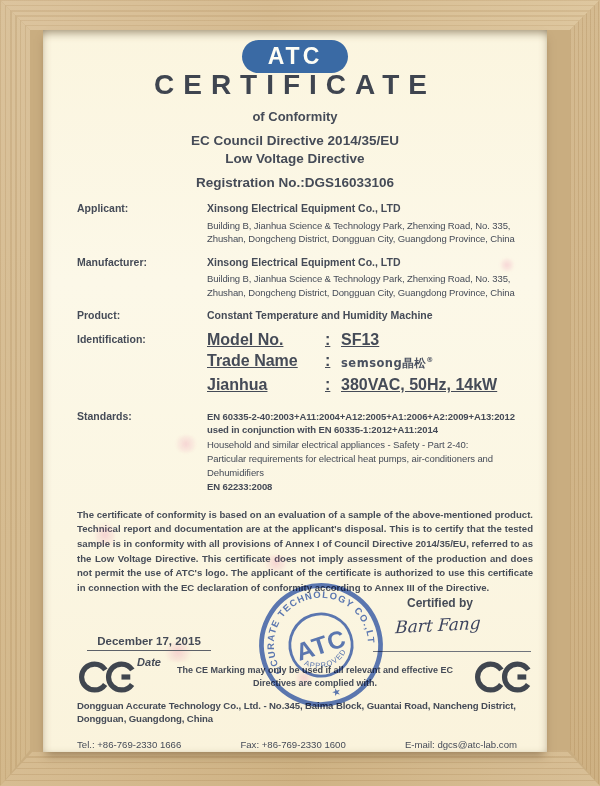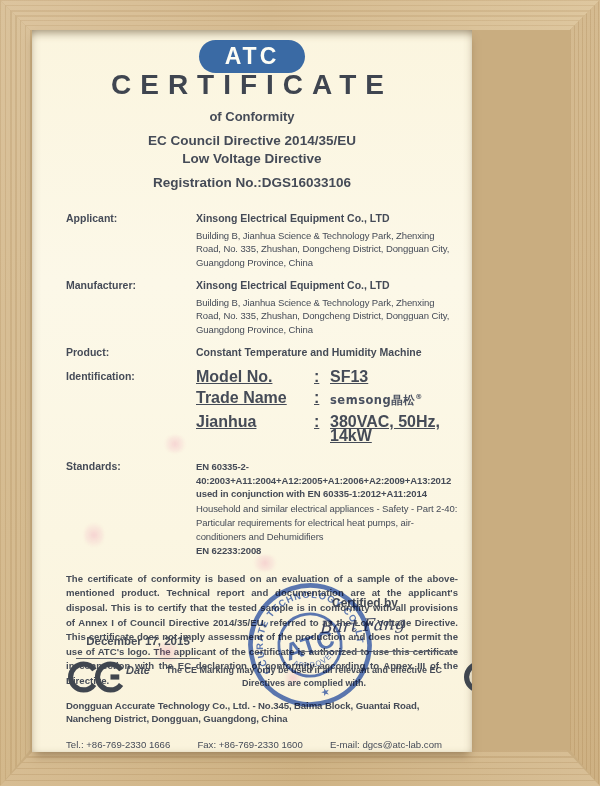--- a/index.html
+++ b/index.html
@@ -31,21 +31,21 @@
     clip-path: polygon(0 0, 100% 30px, 100% calc(100% - 36px), 0 100%);
   }
   .wood-right {
     right:0; top:0; width:30px; height:786px;
     background: repeating-linear-gradient(to right, rgba(150,110,58,.2) 0 1.5px, rgba(0,0,0,0) 1.5px 4px),
                 linear-gradient(to bottom, #d5bb91, #ceb183);
     clip-path: polygon(0 30px, 100% 0, 100% 100%, 0 calc(100% - 36px));
   }
   
   .paper {
-    position:absolute; left:32px; top:30px; width:440px; height:722px;
+    position:absolute; left:43px; top:30px; width:504px; height:722px;
     background: linear-gradient(180deg, #fbf5df 0%, #fcf8e8 35%, #fbf6e2 70%, #faf3dc 100%);
     box-shadow:
       inset 0 10px 9px -7px rgba(96,74,43,.55),
       inset 8px 0 8px -8px rgba(96,74,43,.30),
       inset -8px 0 8px -8px rgba(96,74,43,.30),
       inset 0 -4px 6px -5px rgba(96,74,43,.22),
       0 6px 9px -3px rgba(95,70,40,.5);
     overflow:hidden;
   }
   .smudge { position:absolute; border-radius:50%; background:radial-gradient(circle, rgba(230,90,150,.22), rgba(230,90,150,0) 70%); filter:blur(1px); }
@@ -66,21 +66,21 @@
   .cert-title {
     position:relative; z-index:1; margin-top:-4px; text-align:center;
     font-size:28px; font-weight:bold; letter-spacing:9px; color:#3f4550;
   }
   .subtitle   { text-align:center; font-weight:bold; font-size:13px; margin-top:8px; }
   .directive  { text-align:center; font-weight:bold; font-size:13.5px; margin-top:3px; }
   .directive.first { margin-top:9px; }
   .registration { text-align:center; font-weight:bold; font-size:13.5px; margin-top:9px; }
 
   
-  .rows { margin-top:22px; }
+  .rows { margin-top:12px; }
   .row { display:grid; grid-template-columns:130px 1fr; padding-left:34px; padding-right:12px; margin-top:10px; }
   .lbl { font-weight:bold; font-size:10.5px; }
   .val { font-size:9.5px; line-height:13.5px; }
   .party-name { font-weight:bold; font-size:10.5px; margin-bottom:3px; }
   .addr { letter-spacing:-0.1px; }
   .bold-val { font-weight:bold; font-size:10.5px; }
   .subrow { display:grid; grid-template-columns:118px 16px 1fr; margin-bottom:8px; }
   .sub-name, .colon, .sub-val { font-weight:bold; font-size:16px;text-decoration:underline; }
   .trade-logo { font-family:"DejaVu Sans", sans-serif; font-weight:bold; font-size:11.5px; letter-spacing:.5px; color:#4a5160; }
   .trade-logo .reg { font-size:7px; vertical-align:super; }
@@ -96,21 +96,21 @@
   .stamp-wrap { position:absolute; left:212px; top:549px; width:132px; height:132px; transform:rotate(-18deg); z-index:3; mix-blend-mode:multiply; opacity:.92; }
   .stamp text { font-family:"Liberation Sans", sans-serif; }
   .certified  { position:absolute; right:42px; top:566px; width:130px; text-align:center; font-weight:bold; font-size:12px; }
   .signature  {
     position:absolute; right:36px; top:585px; width:146px; text-align:center;
     font-family:"DejaVu Serif", serif; font-style:italic; font-size:17px; color:#3d445e;
     transform:rotate(-3deg) skewX(-6deg);
   }
   .sig-line   { position:absolute; right:16px; top:621px; width:158px; border-top:1px solid #70747c; }
   .date-block { position:absolute; left:24px; top:601px; width:164px; text-align:center; }
-  .date-value { display:inline-block; font-weight:bold; font-size:11.5px; padding:0 10px 11px; border-bottom:1.5px solid #5d6168; }
+  .date-value { display:inline-block; font-weight:bold; font-size:11.5px; padding:0 10px 3px; border-bottom:1.5px solid #5d6168; }
   .date-label { font-weight:bold; font-size:11px; margin-top:5px;font-style:italic; }
   .ce { position:absolute; width:58px; height:34px; }
   .ce-left  { left:36px;  top:630px; }
   .ce-right { left:432px; top:630px; }
   .ce-note  { position:absolute; left:128px; top:634px; width:288px; text-align:center; font-weight:bold; font-size:9px; line-height:13px; z-index:1; }
 
   
   .company { position:absolute; left:34px; right:26px; top:669px; font-weight:bold; font-size:9.6px; line-height:13px; letter-spacing:-0.1px; }
   .contact { position:absolute; left:34px; right:30px; top:709px; display:flex; justify-content:space-between; font-weight:normal; font-size:9.6px; }
 </style>

